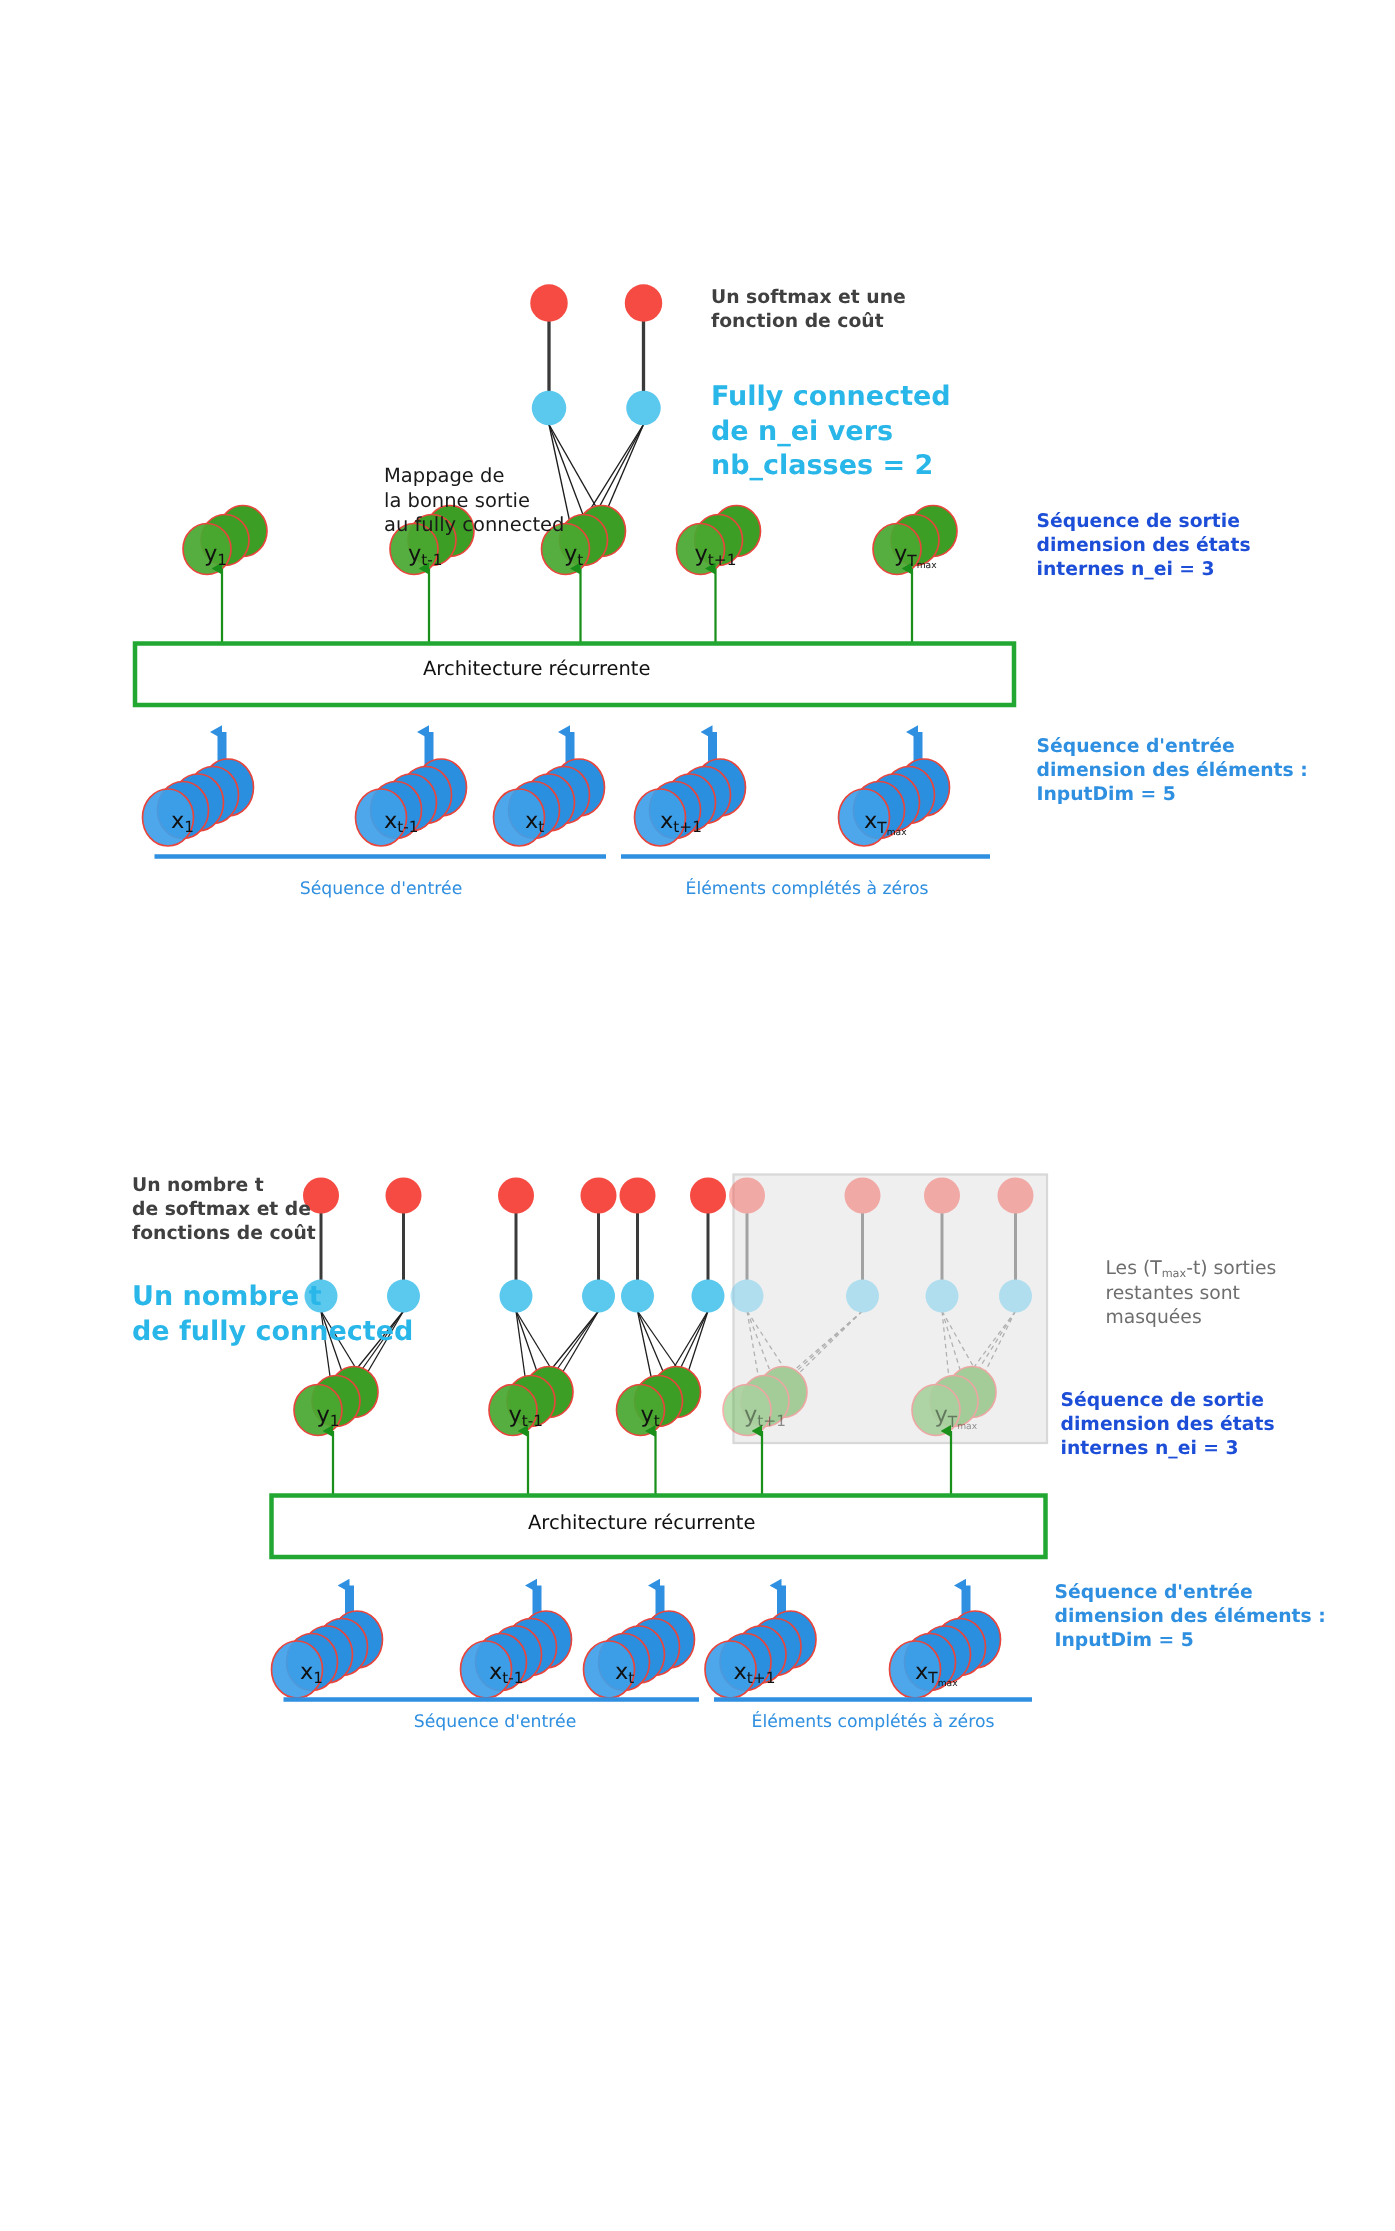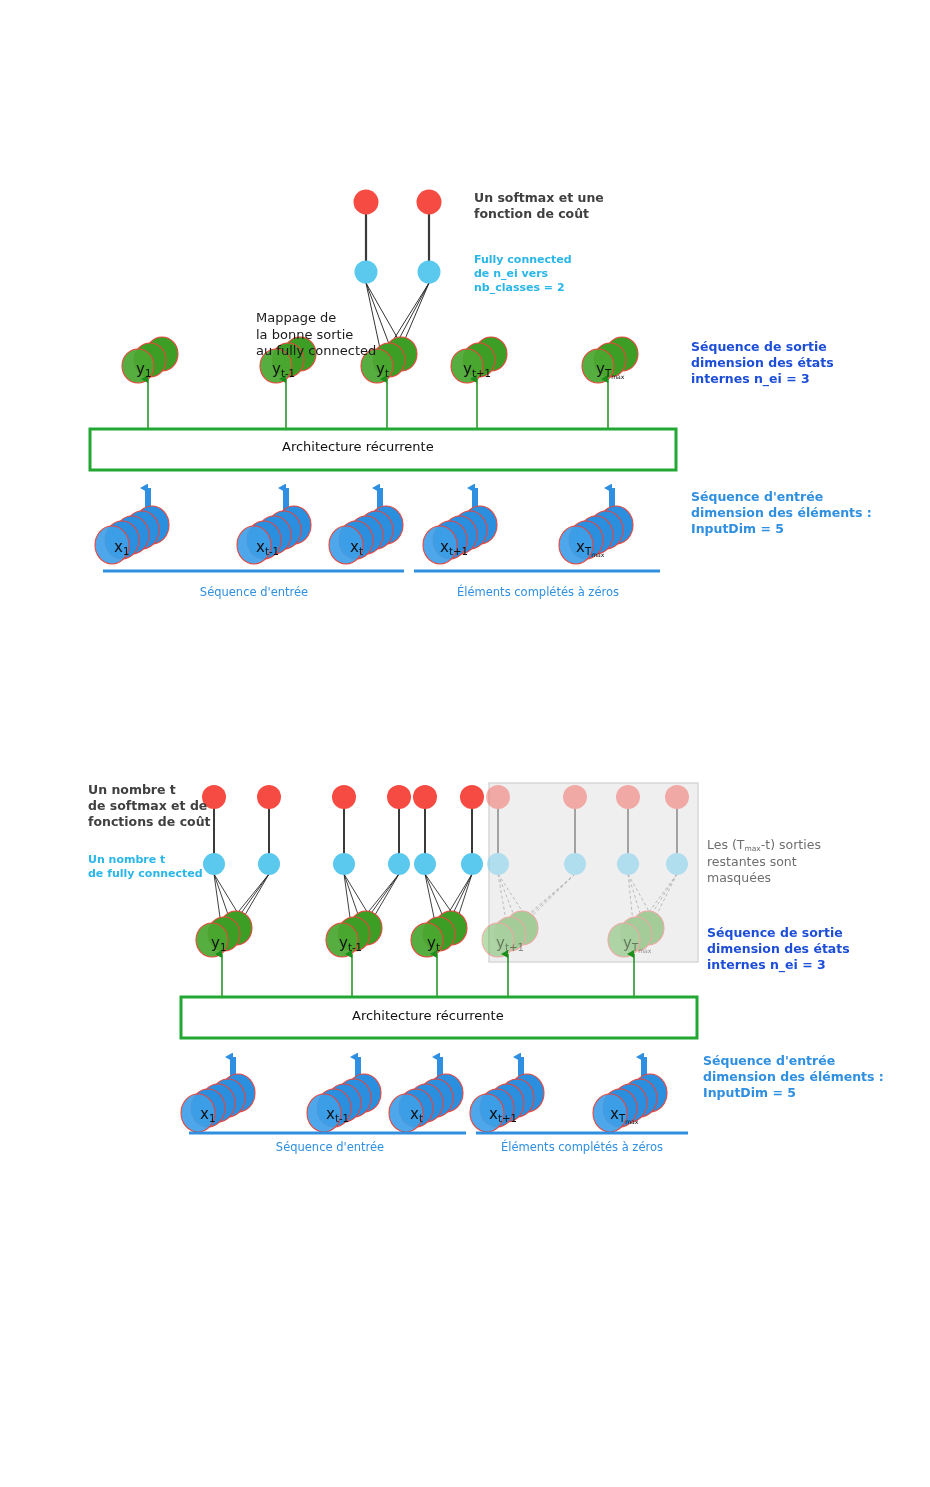--- a/index.html
+++ b/index.html
@@ -6,25 +6,25 @@
   body{
     width:930px;height:1487px;position:relative;overflow:hidden;
     font-family:"DejaVu Sans","Liberation Sans",sans-serif;
     -webkit-font-smoothing:antialiased;
   }
   .stage{position:absolute;left:0;top:0;width:930px;height:1487px;}
   svg.layer{position:absolute;left:0;top:0;width:930px;height:1487px;overflow:visible;}
 
   .anno{position:absolute;white-space:pre;line-height:1.28;}
   .anno.red{color:#404040;font-size:12.5px;font-weight:700;}
-  .anno.cyan{color:#29b6e8;font-size:11px;font-weight:700;}
+  .anno.cyan{color:#29b6e8;font-size:18px;font-weight:700;}
   .anno.green{color:#1d4ed8;font-size:12.5px;font-weight:700;}
   .anno.blue{color:#2f8fe0;font-size:12.5px;font-weight:700;}
   .anno.black{color:#1a1a1a;font-size:13px;font-weight:400;}
-  .anno.gray{color:#6e6e6e;font-size:12.5px;font-weight:400;}
+  .anno.gray{color:#6e6e6e;font-size:12.5px;font-weight:400;margin-left:30px;}
   .anno.capt{color:#2f8fe0;font-size:11.5px;font-weight:400;text-align:center;}
 
   .boxlabel{position:absolute;color:#111;font-size:13px;white-space:nowrap;}
 
   sub{font-size:0.68em;vertical-align:-0.28em;}
   .tiny{font-size:0.6em;vertical-align:-0.3em;}
 </style>
 </head>
 <body>
 

